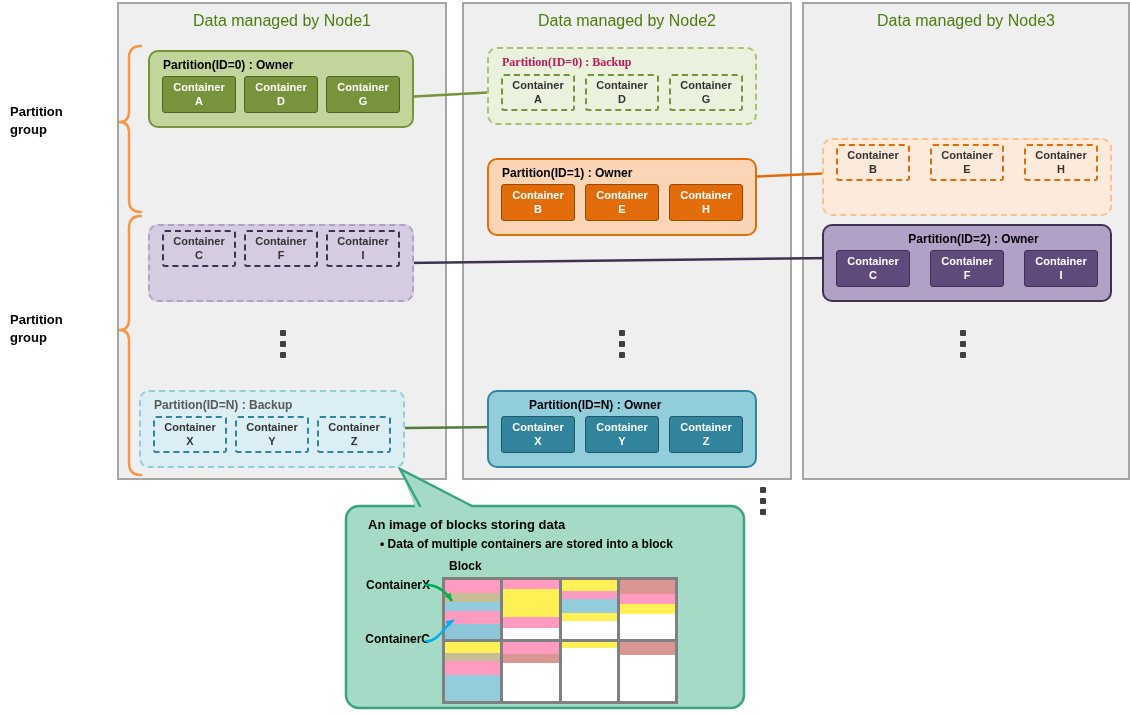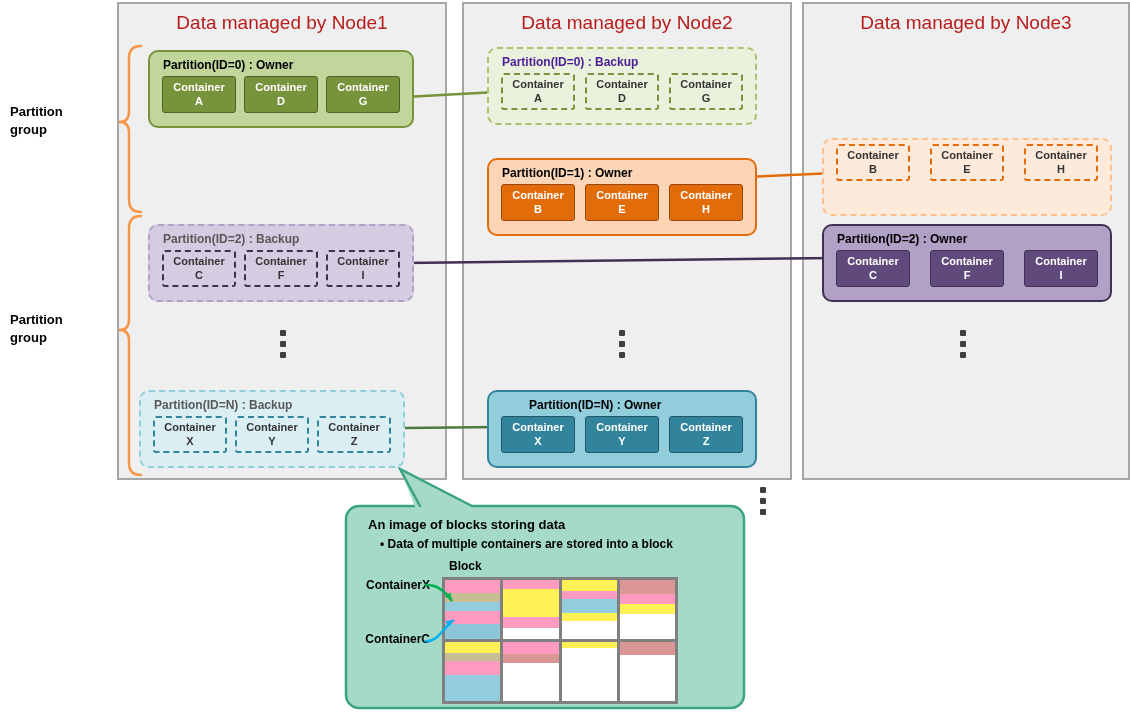--- a/index.html
+++ b/index.html
@@ -1,21 +1,21 @@
 <!DOCTYPE html>
 <html><head>
 <meta charset="utf-8">
 <style>
   html,body{margin:0;padding:0;background:#fff;}
   .canvas{position:relative;width:1130px;height:716px;background:#fff;overflow:hidden;
           font-family:"Liberation Sans",sans-serif;}
   .layer{position:absolute;left:0;top:0;pointer-events:none;}
   .panel{position:absolute;top:2px;height:478px;background:#EFEFEF;border:2px solid #A6A6A6;
          box-sizing:border-box;z-index:1;}
-  .panel-title{text-align:center;padding-top:8px;font-size:19px;color:#b91c1c;}
+  .panel-title{text-align:center;padding-top:8px;font-size:16px;color:#4d7c0f;}
   #svg-base{z-index:2;}
   #content{position:absolute;left:0;top:0;width:100%;height:100%;z-index:3;}
   #svg-top{z-index:4;}
   .group-label{position:absolute;width:96px;font-size:13px;font-weight:bold;color:#000;
                white-space:pre-line;line-height:1.4;padding-left:6px;}
   .partition{position:absolute;box-sizing:border-box;border-radius:10px;}
   .p-title{font-size:12px;font-weight:bold;margin:6px 0 0 13px;white-space:nowrap;}
   .c-row{display:flex;justify-content:space-between;padding:4px 12px 0 12px;}
   .container-box{width:74px;height:37px;box-sizing:border-box;border-radius:3px;
                  font-size:11px;font-weight:bold;display:flex;flex-direction:column;
@@ -83,21 +83,20 @@
               <div class="c-word">Container</div>
               <div class="c-letter">D</div>
             </div>
             <div class="container-box" style="background: rgb(119, 147, 60); border: 1.5px solid rgb(79, 98, 40); color: rgb(255, 255, 255);">
               <div class="c-word">Container</div>
               <div class="c-letter">G</div>
             </div>
           </div>
         </div>
         <div class="partition backup" style="left: 148px; top: 224px; width: 266px; height: 78px; background: rgb(213, 204, 226); border: 2px dashed rgb(178, 161, 199);">
-          <div class="p-title" style="color: rgb(89, 89, 89);">Partition(ID=2) : Backup</div>
           <div class="c-row">
             <div class="container-box" style="background: transparent; border: 2px dashed rgb(64, 49, 82); color: rgb(51, 51, 51);">
               <div class="c-word">Container</div>
               <div class="c-letter">C</div>
             </div>
             <div class="container-box" style="background: transparent; border: 2px dashed rgb(64, 49, 82); color: rgb(51, 51, 51);">
               <div class="c-word">Container</div>
               <div class="c-letter">F</div>
             </div>
             <div class="container-box" style="background: transparent; border: 2px dashed rgb(64, 49, 82); color: rgb(51, 51, 51);">
@@ -117,21 +116,21 @@
               <div class="c-word">Container</div>
               <div class="c-letter">Y</div>
             </div>
             <div class="container-box" style="background: transparent; border: 2px dashed rgb(49, 132, 155); color: rgb(51, 51, 51);">
               <div class="c-word">Container</div>
               <div class="c-letter">Z</div>
             </div>
           </div>
         </div>
         <div class="partition backup" style="left: 487px; top: 47px; width: 270px; height: 78px; background: rgb(234, 241, 221); border: 2px dashed rgb(169, 194, 111);">
-          <div class="p-title" style="color: #4c1d95;">Partition(ID=0) : Backup</div>
+          <div class="p-title" style="color: #be185d; font-family: Liberation Serif, serif;">Partition(ID=0) : Backup</div>
           <div class="c-row">
             <div class="container-box" style="background: transparent; border: 2px dashed rgb(119, 147, 60); color: rgb(51, 51, 51);">
               <div class="c-word">Container</div>
               <div class="c-letter">A</div>
             </div>
             <div class="container-box" style="background: transparent; border: 2px dashed rgb(119, 147, 60); color: rgb(51, 51, 51);">
               <div class="c-word">Container</div>
               <div class="c-letter">D</div>
             </div>
             <div class="container-box" style="background: transparent; border: 2px dashed rgb(119, 147, 60); color: rgb(51, 51, 51);">
@@ -184,21 +183,21 @@
               <div class="c-word">Container</div>
               <div class="c-letter">E</div>
             </div>
             <div class="container-box" style="background: transparent; border: 2px dashed rgb(227, 108, 10); color: rgb(51, 51, 51);">
               <div class="c-word">Container</div>
               <div class="c-letter">H</div>
             </div>
           </div>
         </div>
         <div class="partition owner" style="left: 822px; top: 224px; width: 290px; height: 78px; background: rgb(178, 161, 199); border: 2.5px solid rgb(64, 49, 82);">
-          <div class="p-title" style="color: rgb(0, 0, 0);">Partition(ID=2) : Owner</div>
+          <div class="p-title" style="color: rgb(0, 0, 0); text-align: center;">Partition(ID=2) : Owner</div>
           <div class="c-row">
             <div class="container-box" style="background: rgb(96, 74, 123); border: 1.5px solid rgb(64, 49, 82); color: rgb(255, 255, 255);">
               <div class="c-word">Container</div>
               <div class="c-letter">C</div>
             </div>
             <div class="container-box" style="background: rgb(96, 74, 123); border: 1.5px solid rgb(64, 49, 82); color: rgb(255, 255, 255);">
               <div class="c-word">Container</div>
               <div class="c-letter">F</div>
             </div>
             <div class="container-box" style="background: rgb(96, 74, 123); border: 1.5px solid rgb(64, 49, 82); color: rgb(255, 255, 255);">

